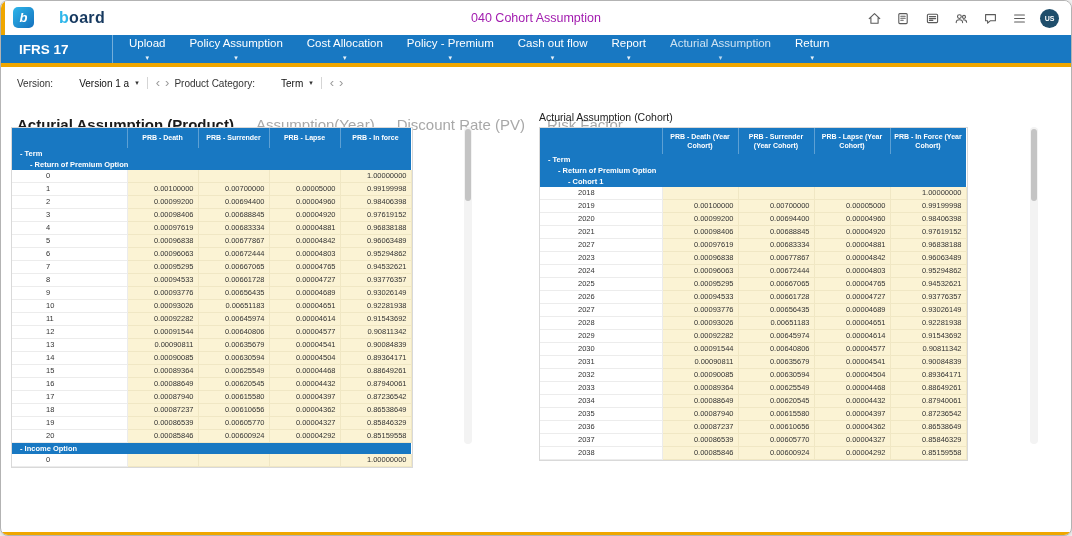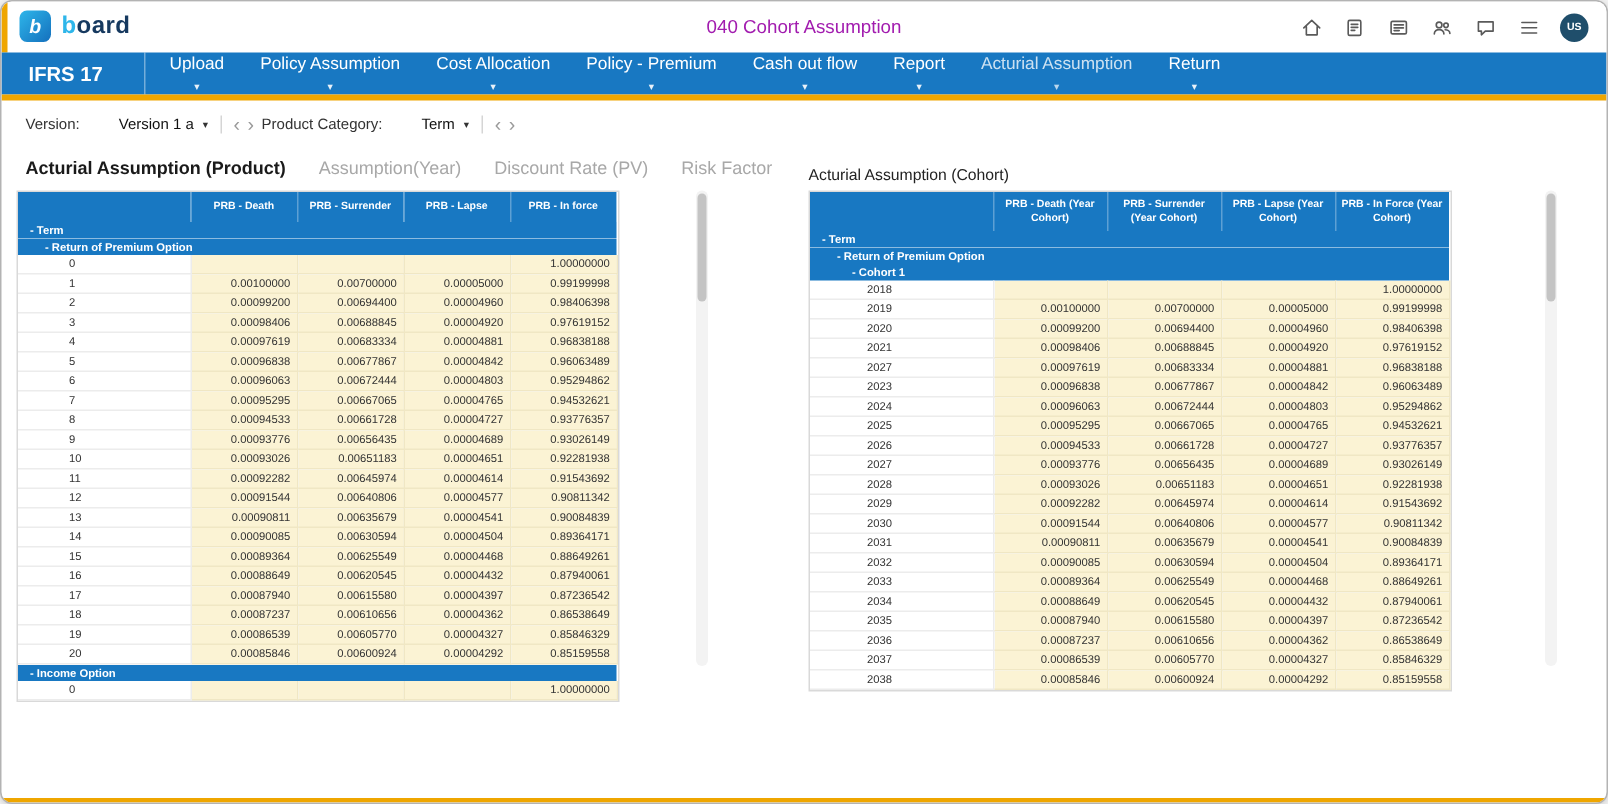--- a/index.html
+++ b/index.html
@@ -9,54 +9,54 @@
           box-shadow:0 1px 4px rgba(0,0,0,.15); }
 
   
   .topbar { position:absolute; top:0; left:0; right:0; height:34px; background:#fff; }
   .corner-accent { position:absolute; left:0; top:0; width:4px; height:34px; background:#efa600; }
   .logo { position:absolute; left:12px; top:6px; display:flex; align-items:center; gap:7px; cursor:pointer; }
   .logo-square { width:21px; height:21px; border-radius:5px;
                  background:linear-gradient(135deg,#2eb6ea,#1470bd);
                  color:#fff; font-weight:bold; font-size:13px; font-style:italic;
                  display:flex; align-items:center; justify-content:center; }
-  .logo-text { font-size:16px; font-weight:bold; color:#16395f; letter-spacing:.3px; }
+  .logo-text { font-size:16px; font-weight:bold; color:#16395f; letter-spacing:.3px;margin-left:18px; }
   .logo-text .lb { color:#2eb6ea; }
   .page-title { position:absolute; left:50%; top:50%; transform:translate(-50%,-50%);
                 font-size:12.5px; color:#a21caf; }
   .top-icons { position:absolute; right:12px; top:0; height:34px; display:flex; align-items:center; gap:13px; }
   .icon-btn { width:16px; height:16px; display:flex; align-items:center; justify-content:center; cursor:pointer; }
   .icon-btn svg { width:15px; height:15px; stroke:#5a5a5a; fill:none; stroke-width:1.1; stroke-linecap:round; stroke-linejoin:round; }
   .avatar { width:19px; height:19px; border-radius:50%; background:#1f4e6b; color:#fff;
             font-size:7px; font-weight:bold; display:flex; align-items:center; justify-content:center; cursor:pointer; }
 
   
   .navbar { position:absolute; top:34px; left:0; right:0; height:28px; background:#1878c2;
             display:flex; align-items:center; }
-  .brand { width:96px; height:100%; display:flex; align-items:center; padding-left:18px;
+  .brand { width:112px; height:100%; display:flex; align-items:center; padding-left:18px;
            color:#fff; font-weight:bold; font-size:13.5px;
            border-right:1px solid rgba(255,255,255,.4); cursor:pointer; }
   .nav-menu { display:flex; align-items:center; gap:24px; padding-left:16px; }
   .nav-item { color:#fff; font-size:11.5px; display:flex; align-items:center; gap:5px; cursor:pointer; white-space:nowrap;flex-direction:column; }
   .nav-item .caret { font-size:7px; opacity:.9; }
   .nav-current { opacity:.78; }
   .accent-line { position:absolute; top:62px; left:0; right:0; height:4px; background:#efa600; }
 
   
   .filter-row { position:absolute; top:76px; left:16px; display:flex; align-items:center;
                 font-size:10px; color:#444; }
   .f-label { color:#333; margin-right:6px; }
   .f-value { color:#111; margin-right:6px; cursor:pointer;margin-left:20px; }
   .f-caret { font-size:7px; color:#333; cursor:pointer; margin-right:8px; }
   .vbar { width:1px; height:12px; background:#d5d5d5; margin-right:8px; }
   .chev { color:#9a9a9a; font-size:13px; line-height:10px; cursor:pointer; margin-right:5px; }
   .gap { }
 
   
-  .tabs { position:absolute; top:104px; left:16px; display:flex; gap:22px; font-size:12px; }
+  .tabs { position:absolute; top:115px; left:16px; display:flex; gap:22px; font-size:15px; }
   .tab { color:#a8a8a8; cursor:pointer; white-space:nowrap; }
   .tab.active { color:#1a1a1a; font-weight:bold; }
 
   
   .table-wrap { position:absolute; border:1px solid #d9d9d9; background:#fff; }
   .t-left-wrap  { left:10px;  top:126px; }
   .t-right-wrap { left:538px; top:126px; }
   .cohort-title { position:absolute; left:538px; top:110px; font-size:10.5px; color:#222; }
 
   table.grid { border-collapse:collapse; table-layout:fixed; }

